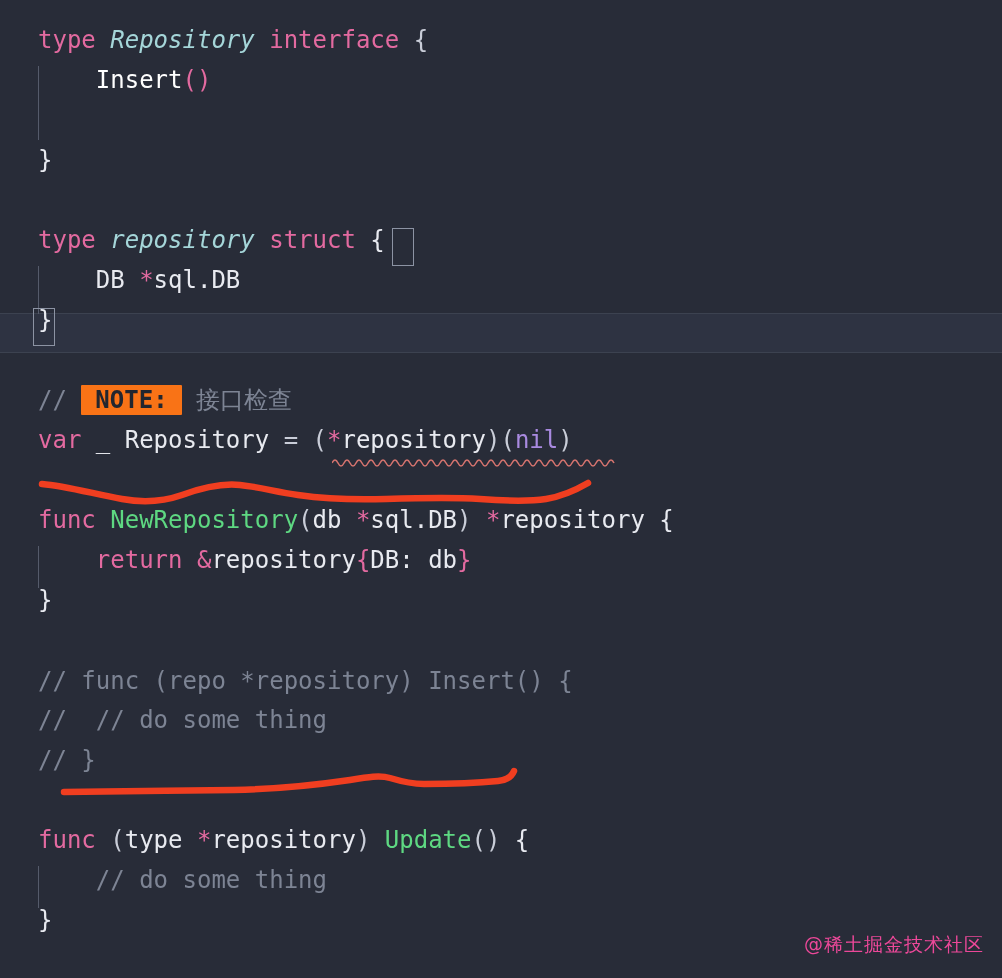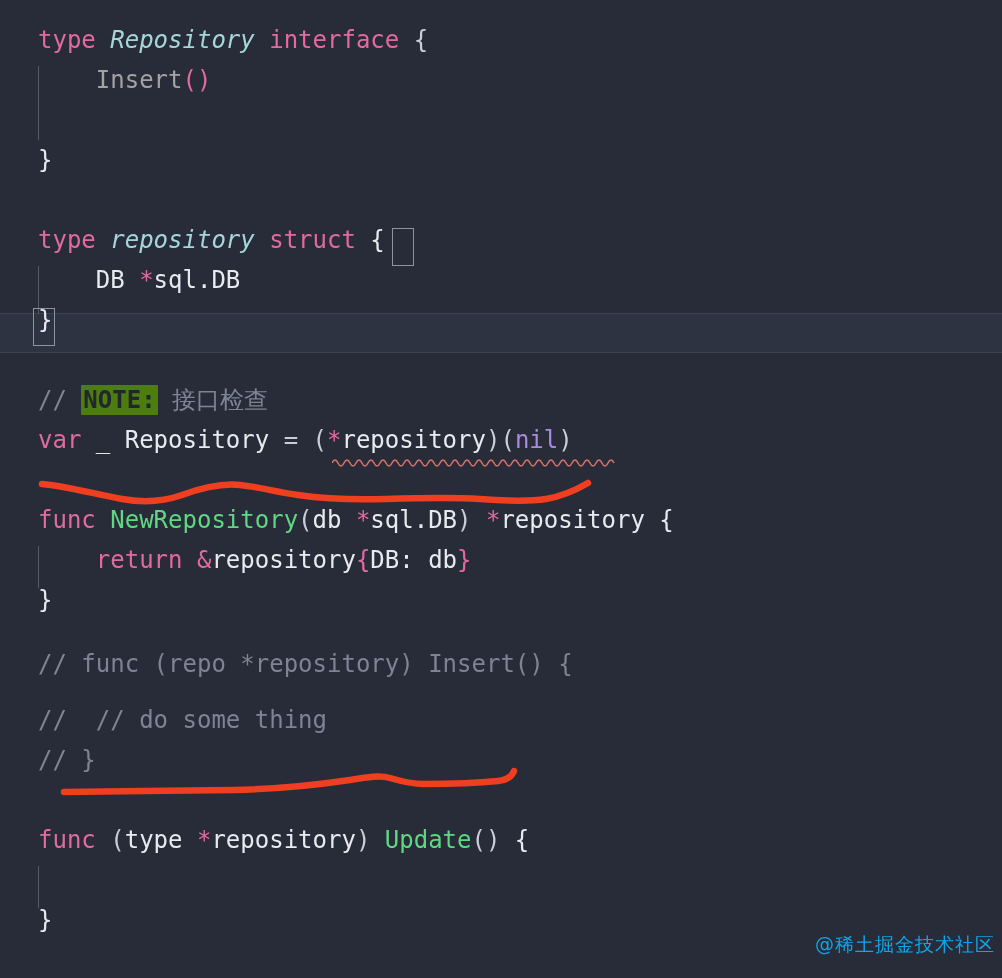--- a/index.html
+++ b/index.html
@@ -32,37 +32,37 @@
     left: 38px;
     height: 40px;
     line-height: 40px;
     white-space: pre;
     letter-spacing: 0px;
   }
 
   
   .kw      { color: #e36aa0; }      
   .typ     { color: #a5d6d9; font-style: italic; }
-  .meth    { color: #a3a3a3; }
+  .meth    { color: #ffffff; }
   .fn      { color: #5ed882; }
   .plain   { color: #e8eaf0; }
   .punc    { color: #c9cdd8; }
   .paren   { color: #e36aa0; }
   .star    { color: #e36aa0; }
   .nil     { color: #a98ae0; }
   .cmt     { color: #7d8494; }
   .amp     { color: #e36aa0; }
   .brace   { color: #e36aa0; }
 
   
   .note-tag {
-    background: #4d7c0f;
+    background: #f97316;
     color: #22262f;
     font-weight: bold;
-    padding: 1px 2px;
+    padding: 1px 14px;
     border-radius: 1px;
   }
 
   
   .guide {
     position: absolute;
     width: 1px;
     background: #555b6b;
     z-index: 2;
   }
@@ -98,23 +98,23 @@
   
   .annotation {
     position: absolute;
     z-index: 6;
     pointer-events: none;
   }
 
   
   .watermark {
     position: absolute;
-    right: 7px;
+    right: 18px;
     bottom: 14px;
-    color: #0ea5e9;
+    color: #ec4899;
     font-family: "DejaVu Sans", "Liberation Sans", sans-serif;
     font-size: 19px;
     letter-spacing: 1px;
     z-index: 7;
   }
 </style>
 </head>
 <body>
 
 <div id="editor">
@@ -147,29 +147,29 @@
     <div class="line" style="top:380px; left:38px;"><span class="cmt">// </span><span class="note-tag">NOTE:</span><span class="cmt"> 接口检查</span></div>
 
     <div class="line" style="top:500px; left:38px;"><span class="kw">func</span><span class="plain"> </span><span class="fn">NewRepository</span><span class="punc">(</span><span class="plain">db </span><span class="star">*</span><span class="plain">sql.DB</span><span class="punc">) </span><span class="star">*</span><span class="plain">repository</span><span class="plain"> {</span></div>
 
     <div class="line" style="top:420px; left:38px;"><span class="kw">var</span><span class="plain"> _ Repository </span><span class="punc">= </span><span class="punc">(</span><span class="star">*</span><span class="plain">repository</span><span class="punc">)(</span><span class="nil">nil</span><span class="punc">)</span></div>
 
     <div class="line" style="top:540px; left:38px;"><span class="plain">    </span><span class="kw">return</span><span class="plain"> </span><span class="amp">&amp;</span><span class="plain">repository</span><span class="brace">{</span><span class="plain">DB: db</span><span class="brace">}</span></div>
 
     <div class="line" style="top:580px; left:38px;"><span class="plain">}</span></div>
 
-    <div class="line cmt" style="top:644px; left:38px;"><span class="cmt">// func (repo *repository) Insert() {</span></div>
+    <div class="line cmt" style="top:661px; left:38px;"><span class="cmt">// func (repo *repository) Insert() {</span></div>
 
     <div class="line cmt" style="top:700px; left:38px;"><span class="cmt">//  // do some thing</span></div>
 
     <div class="line cmt" style="top:740px; left:38px;"><span class="cmt">// }</span></div>
 
     <div class="line" style="top:820px; left:38px;"><span class="kw">func</span><span class="punc"> (</span><span class="plain">type </span><span class="star">*</span><span class="plain">repository</span><span class="punc">) </span><span class="fn">Update</span><span class="punc">()</span><span class="plain"> {</span></div>
 
-    <div class="line" style="top:860px; left:38px;"><span class="plain">    </span></div>
+    <div class="line" style="top:860px; left:38px;"><span class="plain">    </span><span class="cmt">// do some thing</span></div>
 
     <div class="line" style="top:900px; left:38px;"><span class="plain">}</span></div>
 
   </div>
 
   <svg class="squiggle" style="left:332px; top:456px;" width="286" height="12" viewBox="0 0 286 12">
     <path d="M0 7 Q 3 1, 6 7 T 12 7 T 18 7 T 24 7 T 30 7 T 36 7 T 42 7 T 48 7 T 54 7 T 60 7 T 66 7 T 72 7 T 78 7 T 84 7 T 90 7 T 96 7 T 102 7 T 108 7 T 114 7 T 120 7 T 126 7 T 132 7 T 138 7 T 144 7 T 150 7 T 156 7 T 162 7 T 168 7 T 174 7 T 180 7 T 186 7 T 192 7 T 198 7 T 204 7 T 210 7 T 216 7 T 222 7 T 228 7 T 234 7 T 240 7 T 246 7 T 252 7 T 258 7 T 264 7 T 270 7 T 276 7 T 282 7" fill="none" stroke="#d4736e" stroke-width="1.6"></path>
   </svg>
 
   <svg class="annotation" style="left:36px; top:470px;" width="560" height="36" viewBox="0 0 560 36">

